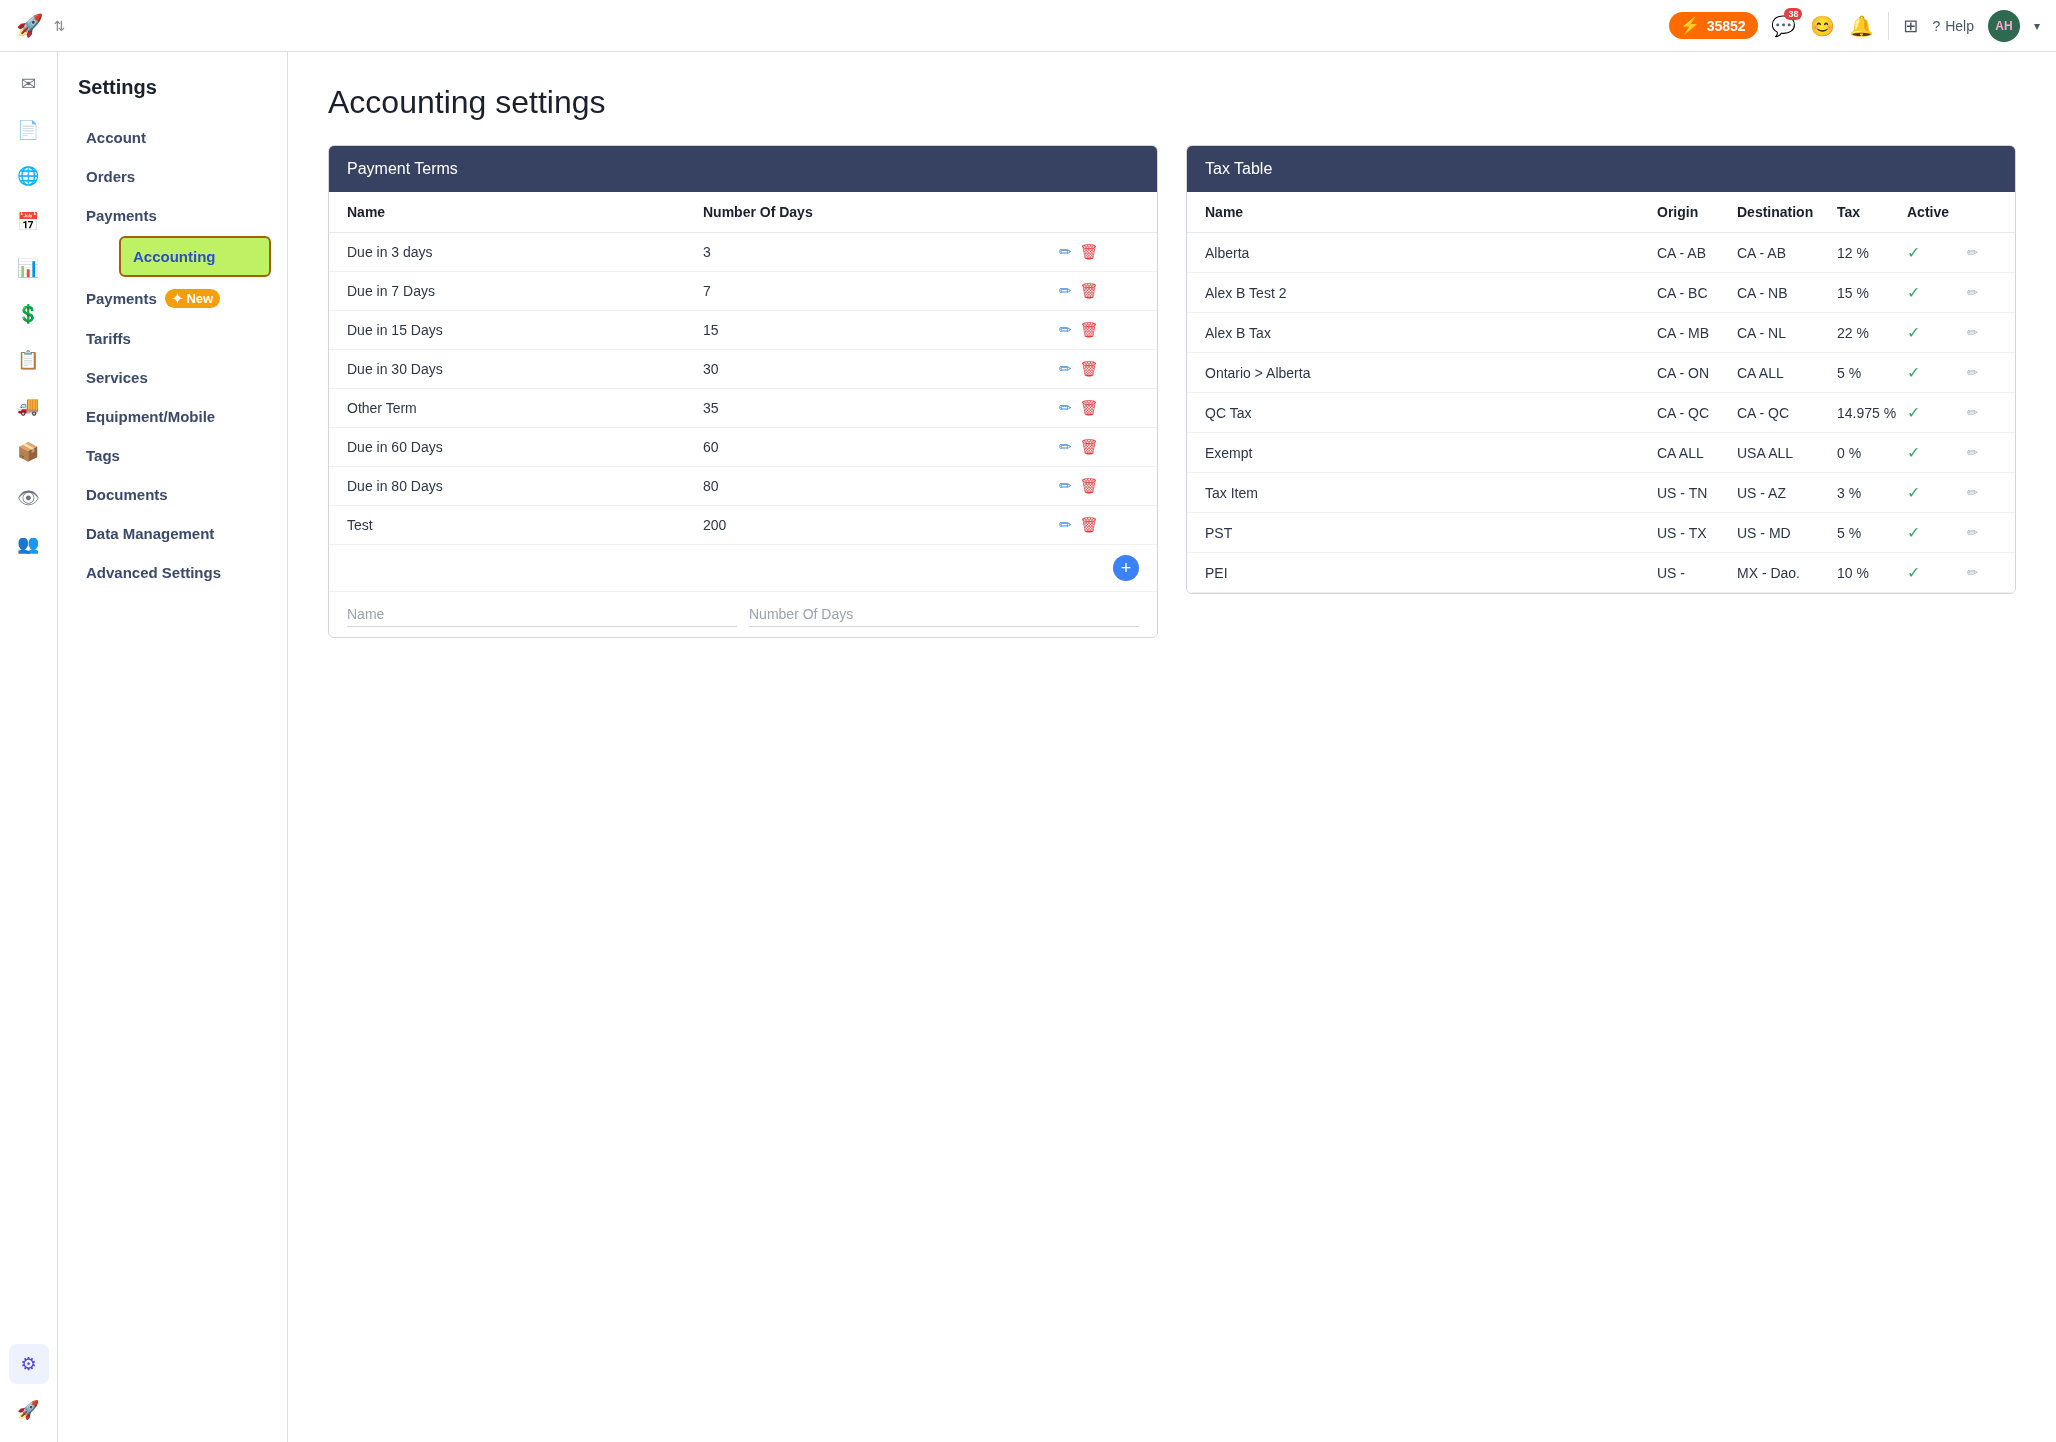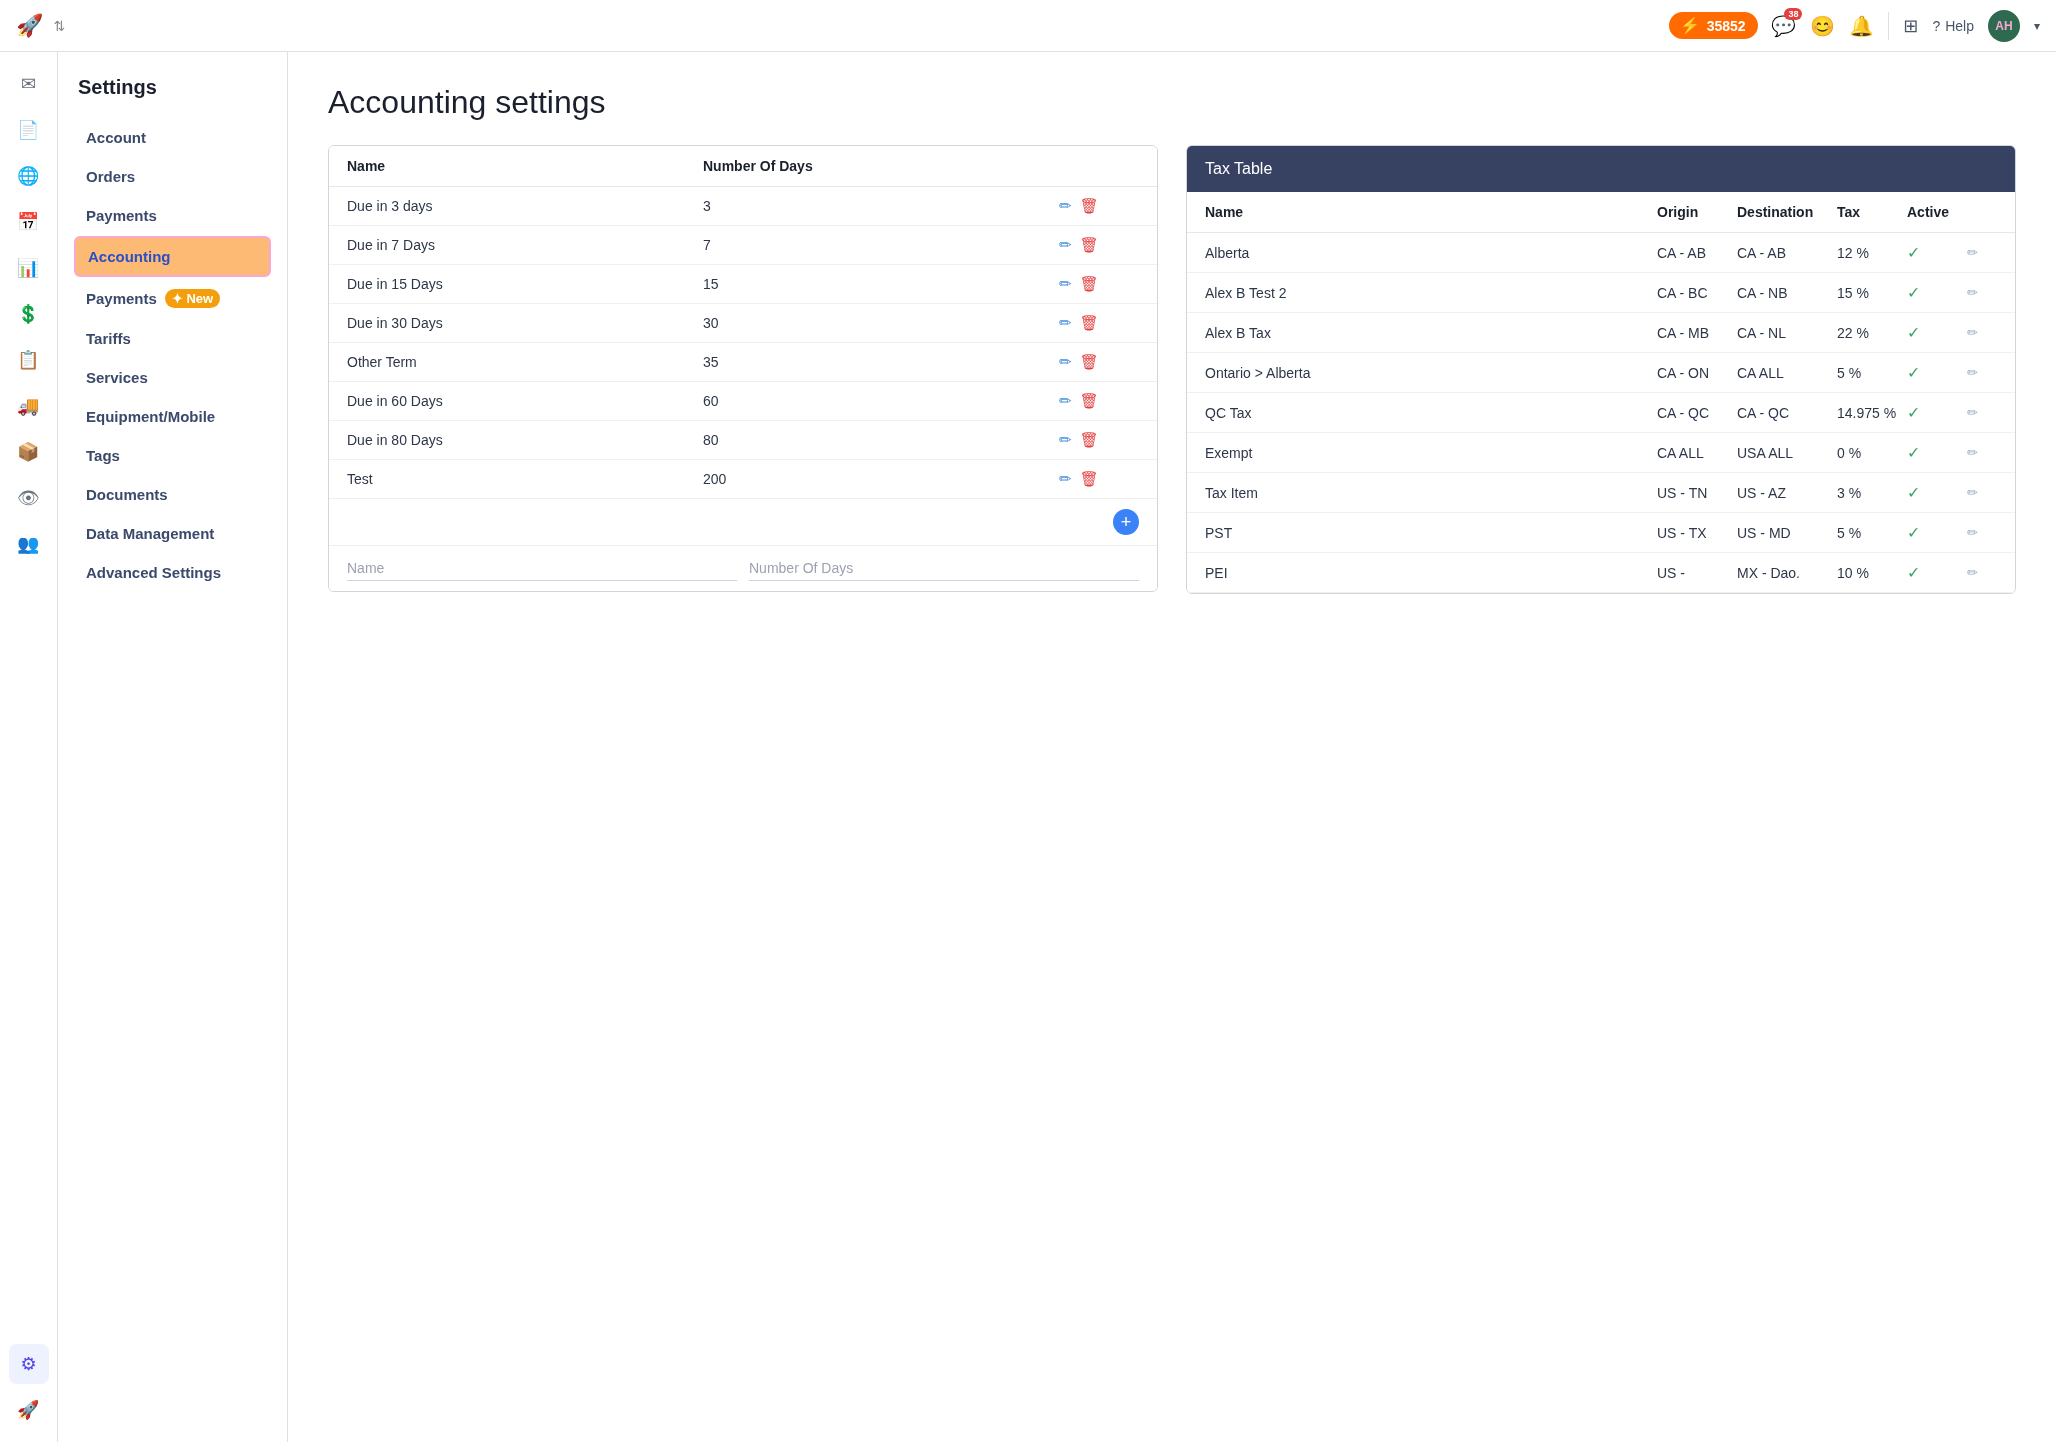--- a/index.html
+++ b/index.html
@@ -122,23 +122,24 @@
       font-weight: 600;
       color: #3b4a6b;
       cursor: pointer;
       border-radius: 6px;
       margin-bottom: 2px;
       display: flex;
       align-items: center;
       gap: 8px;
     }
     .sidebar-item.active {
-      border: 2px solid #f9a8d4;
+      border: 2px solid #a16207;
       color: #2b4fc7;
-      background: #fdba74;
+      background: #bef264;
+      margin-left: 45px;
     }
     .new-badge {
       background: #f59e0b;
       color: #fff;
       font-size: 13px;
       font-weight: 700;
       border-radius: 12px;
       padding: 2px 7px;
       display: flex;
       align-items: center;
@@ -349,20 +350,21 @@
       <span>Advanced Settings</span>
     </div>
   </div>
 
   <div class="content">
     <h1 class="page-title">Accounting settings</h1>
 
     <div class="tables-row">
 
       <div class="card-table payment-table">
+        <div class="card-header">Payment Terms</div>
         <div class="card-body">
           <div class="table-cols">
             <span>Name</span>
             <span>Number Of Days</span>
             <span></span>
           </div>
 
           <div class="table-row">
             <span>Due in 3 days</span>
             <span>3</span>

